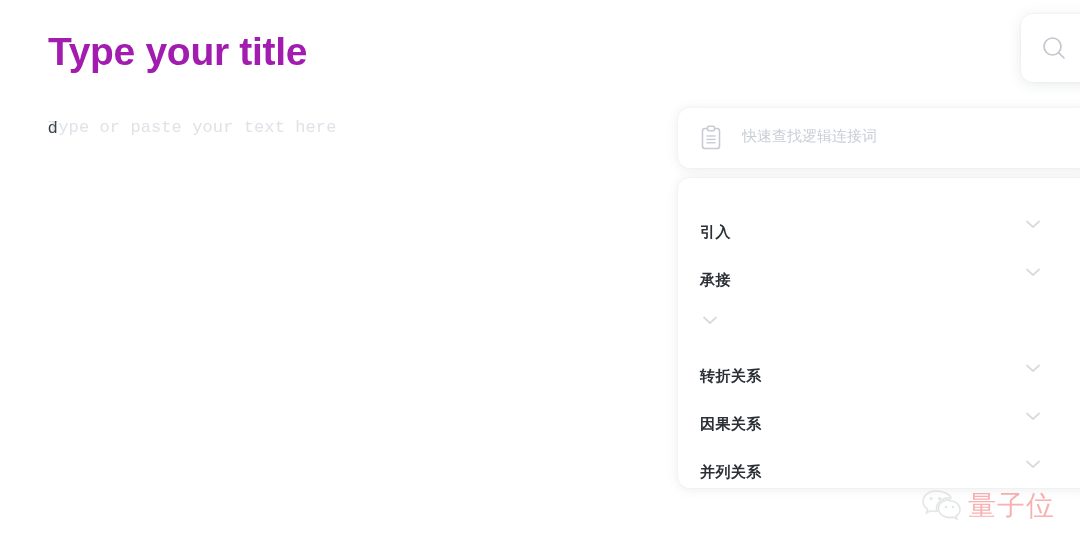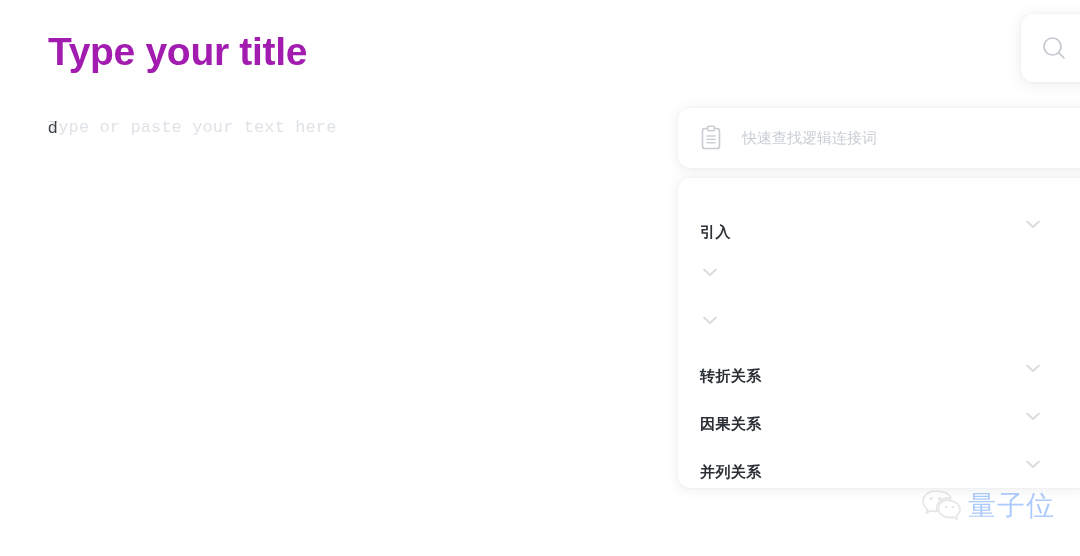--- a/index.html
+++ b/index.html
@@ -125,21 +125,21 @@
     margin-right: 18px;
     display: flex;
     align-items: center;
     justify-content: center;
   }
 
   .panel-search-input {
     border: none;
     outline: none;
     background: transparent;
-    font-family: Liberation Sans, sans-serif;
+    font-family: Liberation Mono, monospace;
     font-size: 15px;
     color: #0f172a;
     width: 330px;
     height: 26px;
     line-height: 26px;
     padding: 0;
   }
 
   .panel-search-input::placeholder {
     color: #c9ced6;
@@ -200,21 +200,21 @@
 
   .watermark-logo {
     width: 42px;
     height: 36px;
     flex: 0 0 42px;
     margin-right: 6px;
   }
 
   .watermark-text {
     font-size: 28px;
-    color: #3b82f6;
+    color: #ef4444;
     letter-spacing: 1px;
     line-height: 36px;
     font-family: "DejaVu Sans", sans-serif;
     text-align: center;
   }
 </style>
 </head>
 <body>
 
 <div class="editor">
@@ -259,20 +259,21 @@
     <div class="panel-item">
       <span class="panel-item-label">引入</span>
       <span class="chevron">
         <svg width="20" height="20" viewBox="0 0 20 20" fill="none">
           <polyline points="4,7.5 10,13 16,7.5" stroke="#d7dade" stroke-width="1.7" stroke-linecap="round" stroke-linejoin="round"></polyline>
         </svg>
       </span>
     </div>
 
     <div class="panel-item">
+      <span class="panel-item-label">承接</span>
       <span class="chevron">
         <svg width="20" height="20" viewBox="0 0 20 20" fill="none">
           <polyline points="4,7.5 10,13 16,7.5" stroke="#d7dade" stroke-width="1.7" stroke-linecap="round" stroke-linejoin="round"></polyline>
         </svg>
       </span>
     </div>
 
     <div class="panel-item">
       <span class="chevron">
         <svg width="20" height="20" viewBox="0 0 20 20" fill="none">

